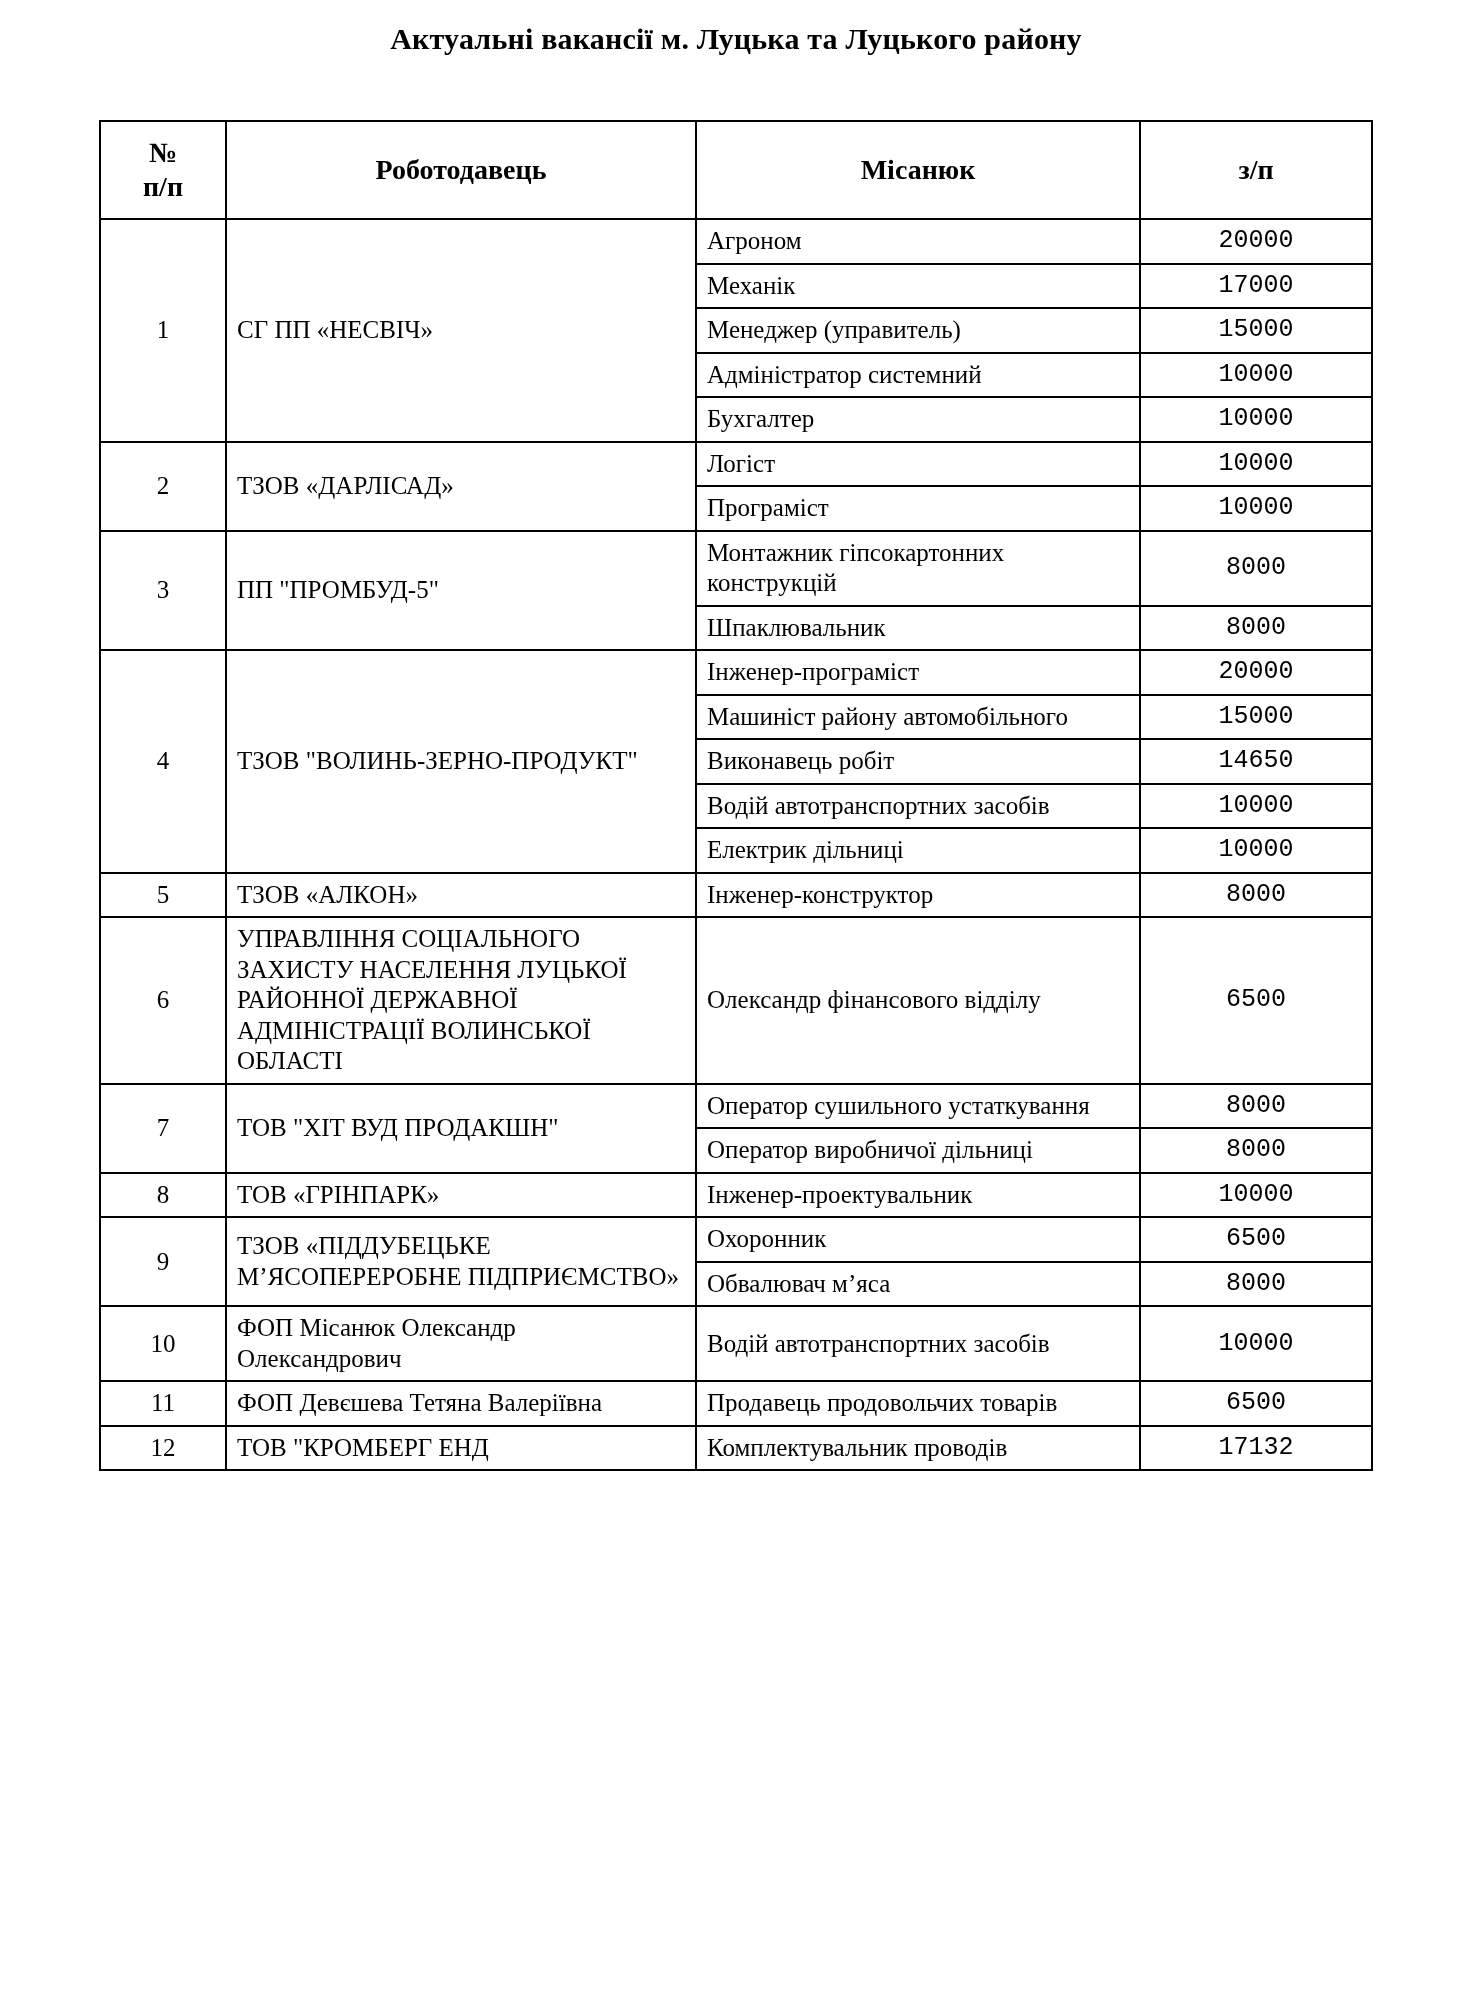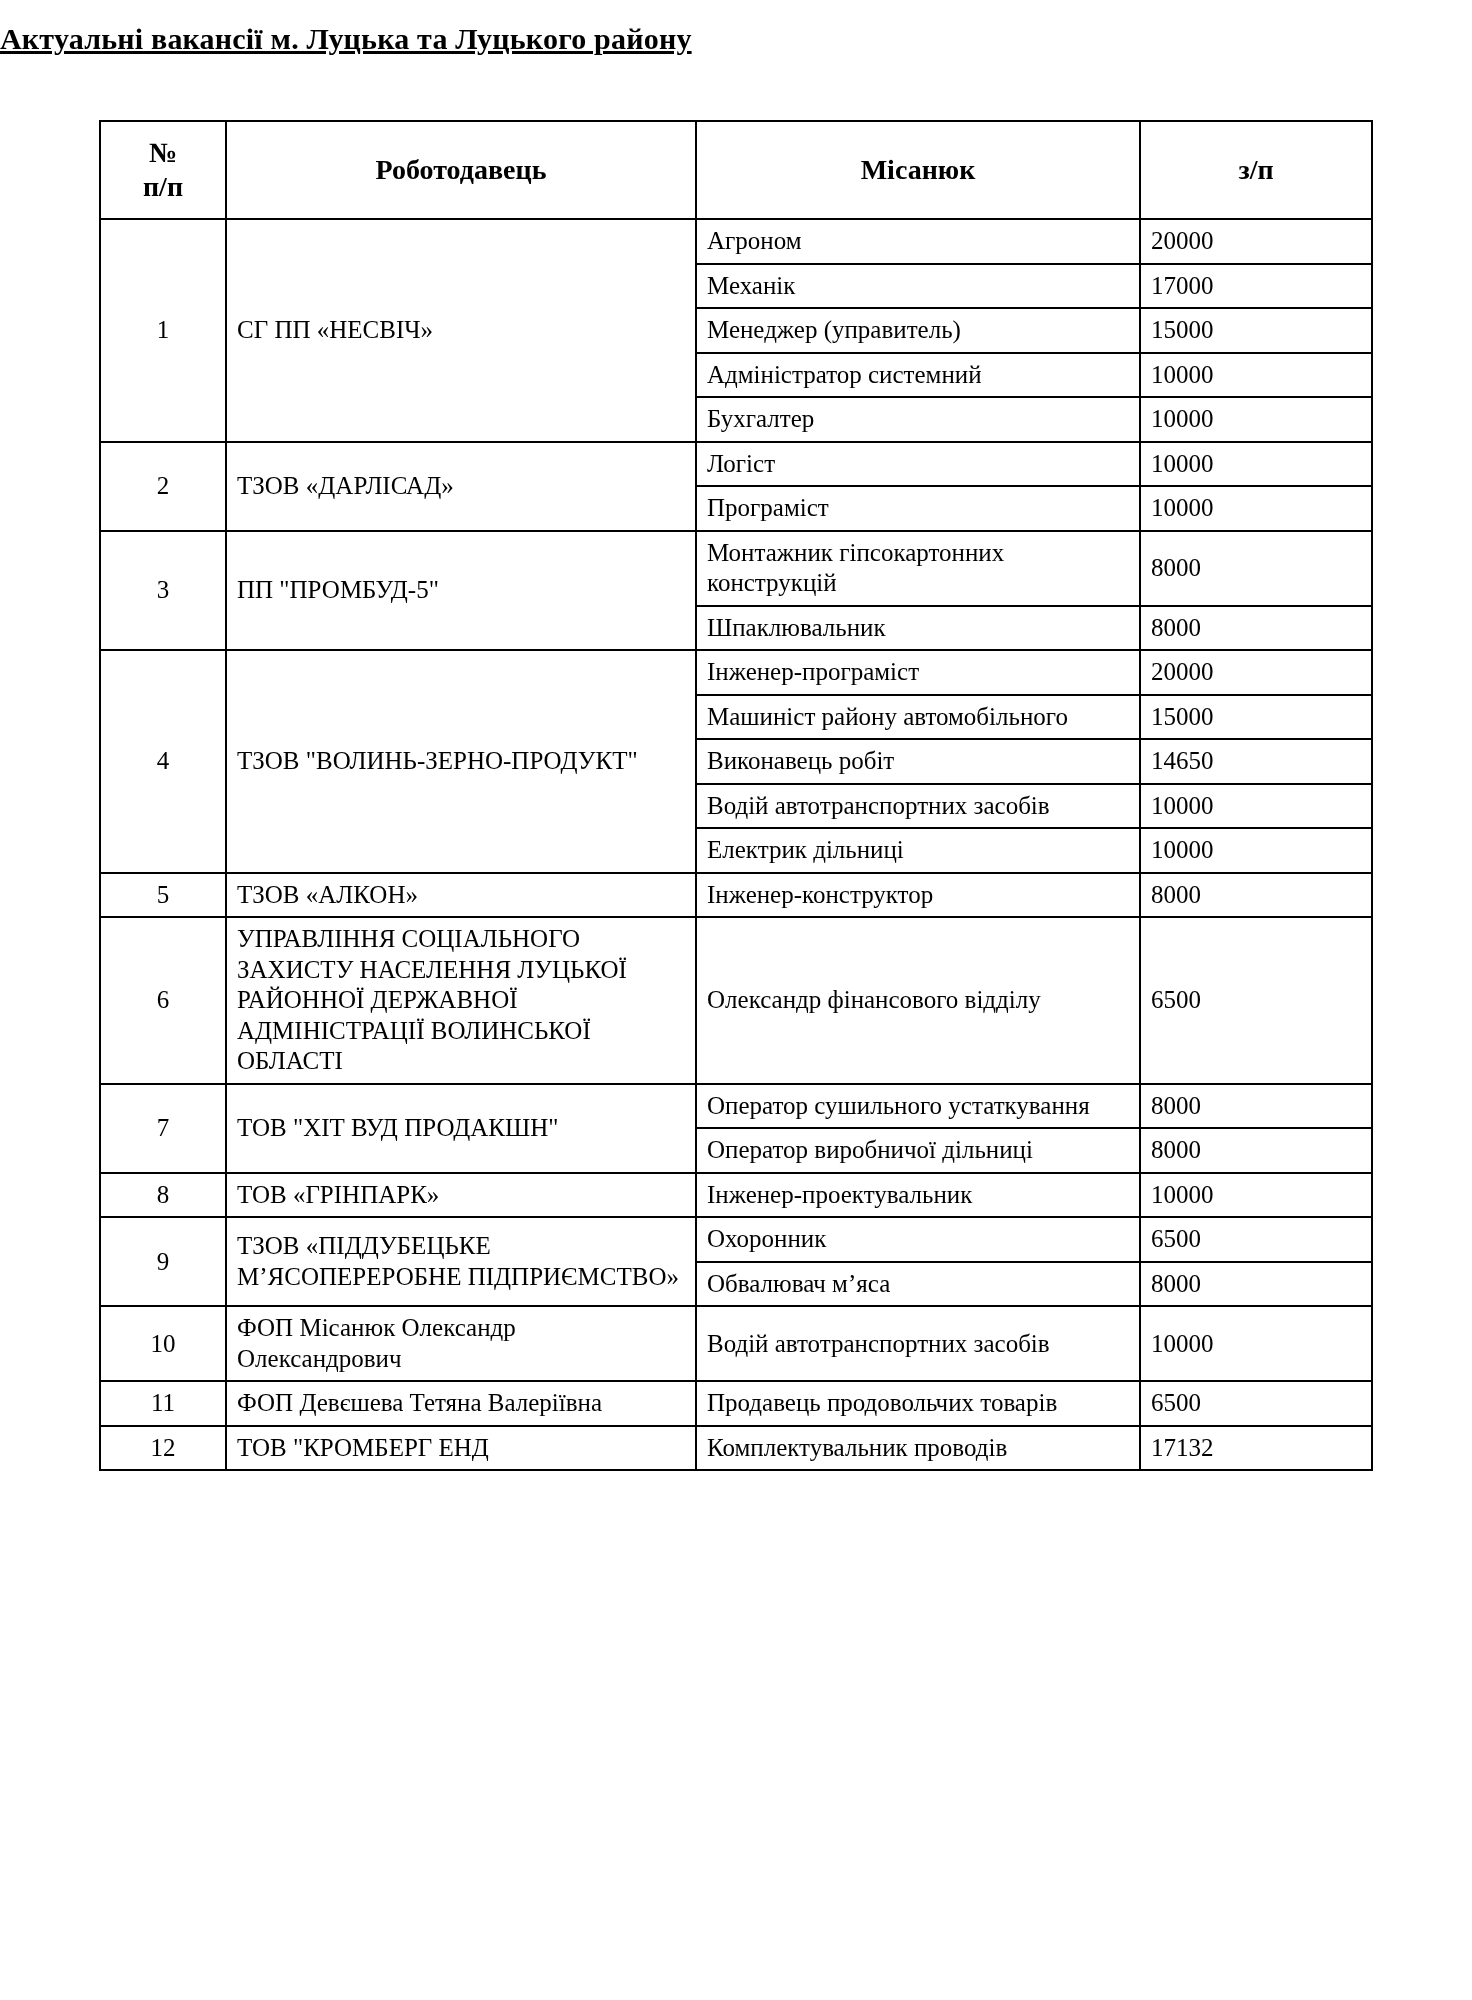--- a/index.html
+++ b/index.html
@@ -15,26 +15,26 @@
     position: relative;
     overflow: hidden;
   }
   .page {
     width: 1472px;
     height: 2000px;
     box-sizing: border-box;
     padding: 0;
   }
   .doc-title {
+    text-align: center;
     font-size: 30px;
     font-weight: bold;
     margin-top: 22px;
     margin-bottom: 0;
     letter-spacing: 0.2px;
-    text-decoration: underline;
   }
   table.vacancies {
     border-collapse: collapse;
     margin: 64px auto 0 auto;
     width: 1272px;
     table-layout: fixed;
     font-size: 25px;
   }
   table.vacancies col.c-num   { width: 126px; }
   table.vacancies col.c-emp   { width: 470px; }
@@ -67,21 +67,23 @@
     text-align: left;
     vertical-align: middle;
     margin-left: 28px;
   }
   td.position {
     text-align: left;
     vertical-align: middle;
     margin-top: 8px;
   }
   td.salary {
-    vertical-align: middle;
+    text-align: center;
+    vertical-align: middle;
+    font-family: Liberation Mono, monospace;
   }
   .tall-pad { padding-top: 16px; padding-bottom: 16px; }
 </style>
 </head>
 <body>
 
 <div class="page">
 
   <h1 class="doc-title">Актуальні вакансії м. Луцька та Луцького району</h1>
 

